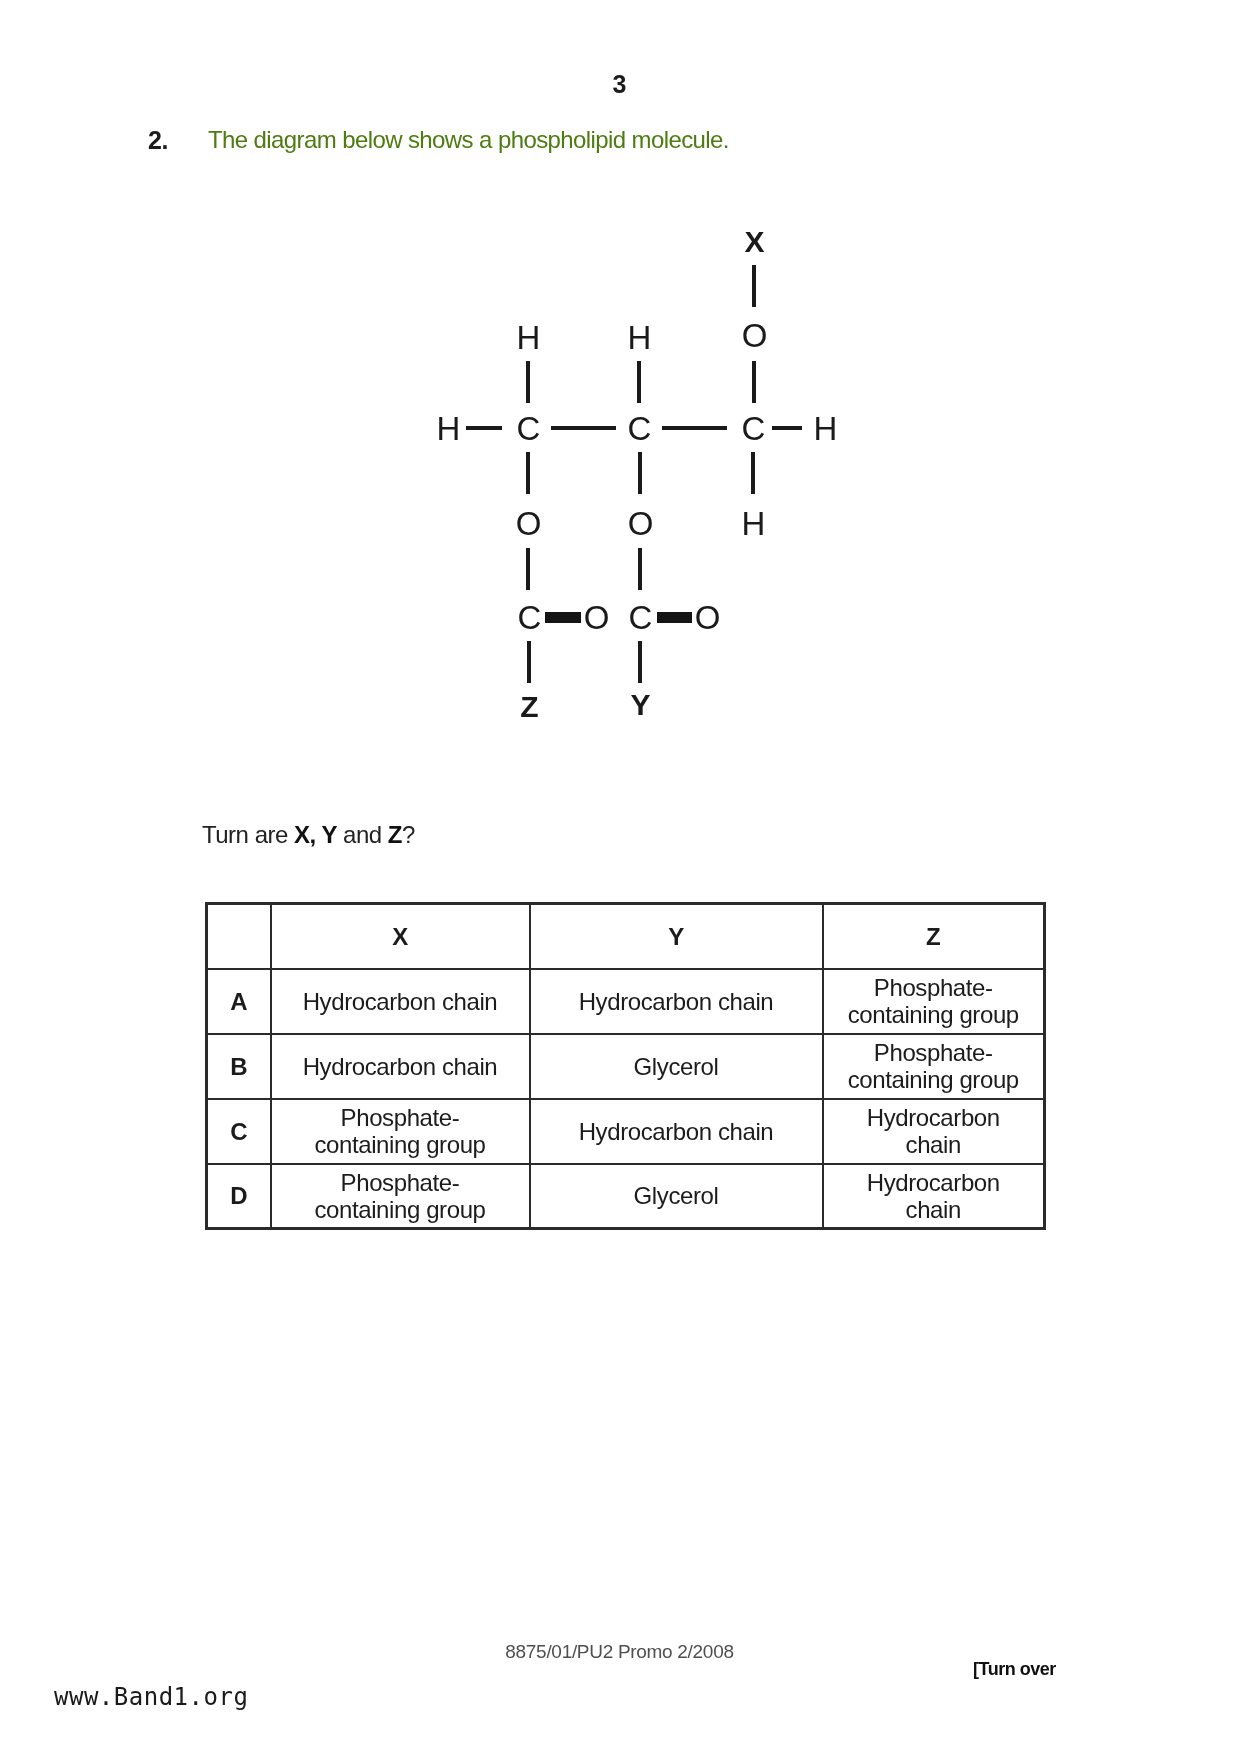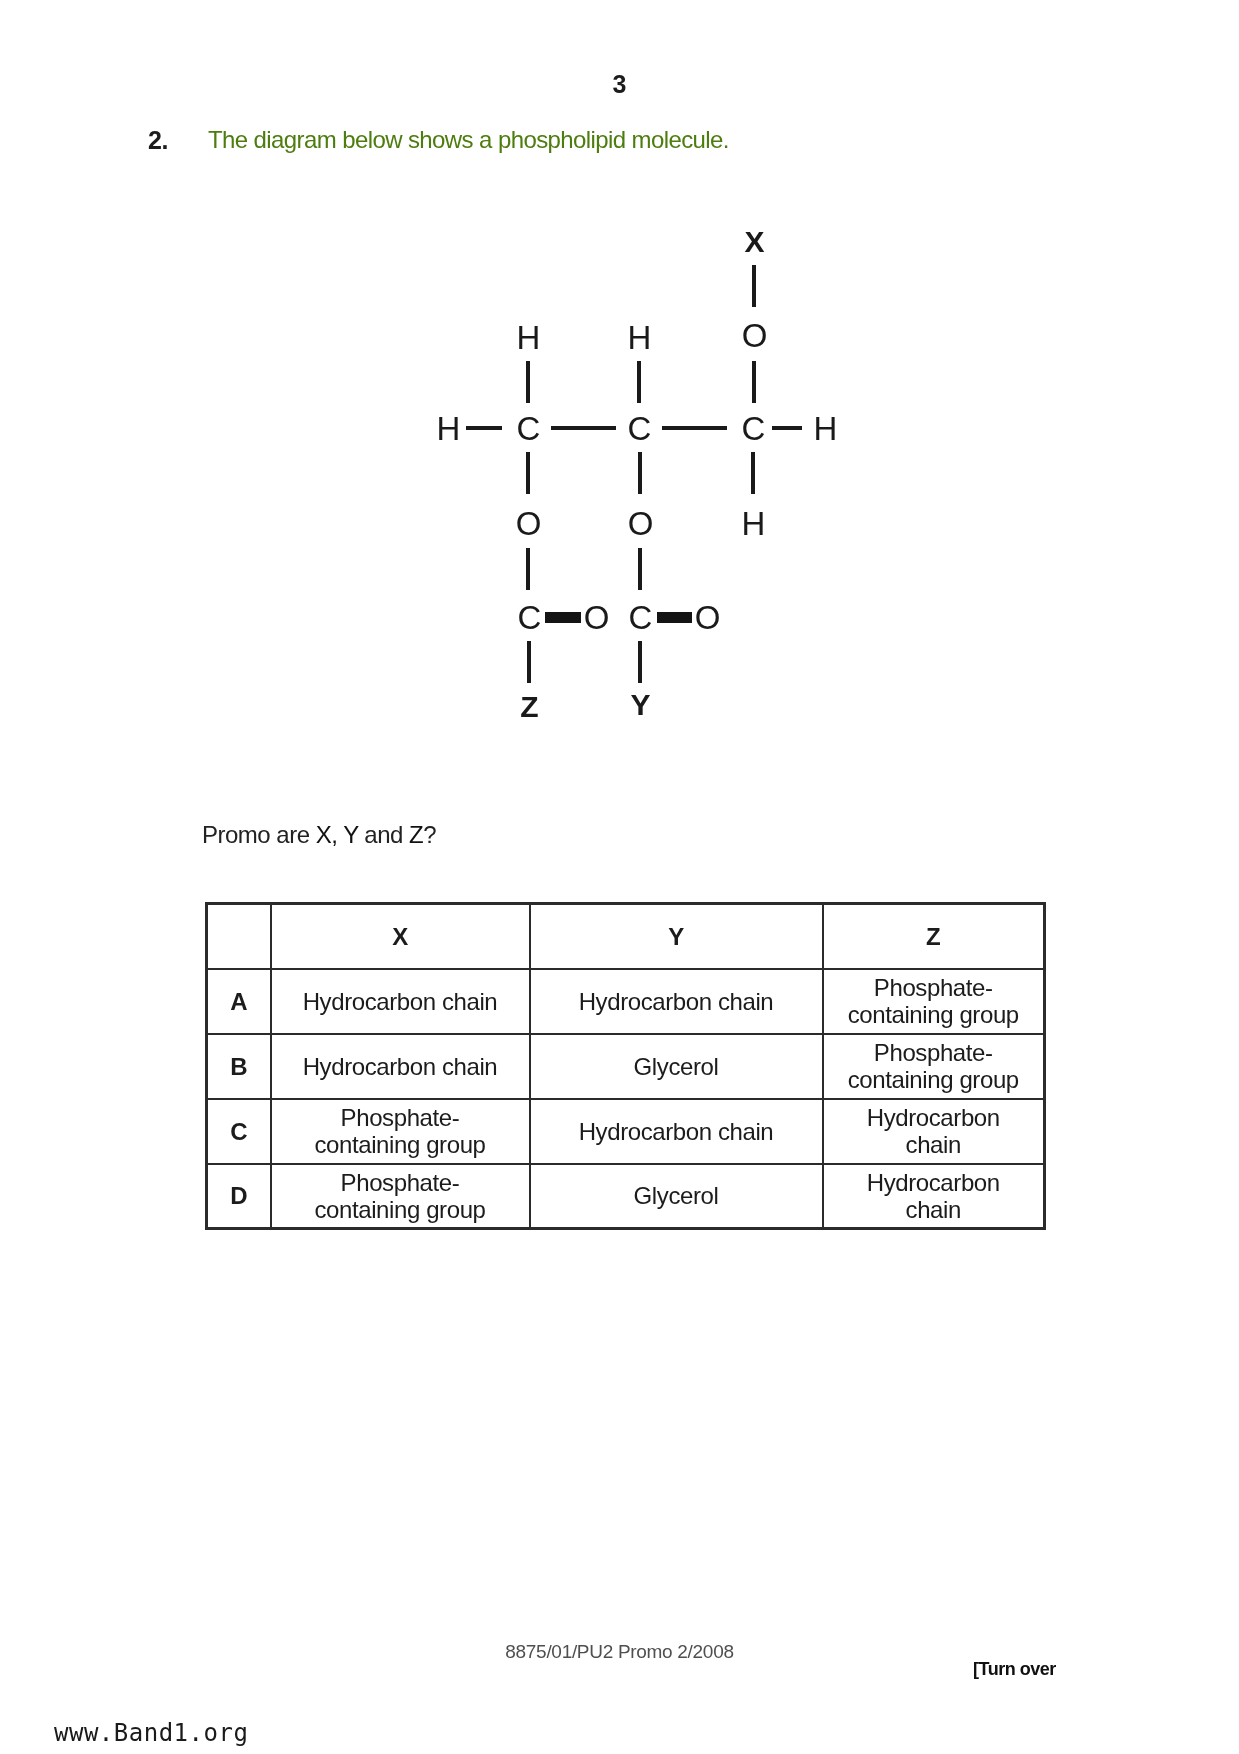--- a/index.html
+++ b/index.html
@@ -27,21 +27,21 @@
     position: absolute; transform: translate(-50%, -50%);
     font-size: 33px; color: #1a1a1a; letter-spacing: -1px; line-height: 1;
   }
   .atom-bold { font-weight: 700; font-size: 30px; }
   .bond-v { position: absolute; width: 4px; background: #1a1a1a; }
   .bond-h { position: absolute; height: 4px; background: #1a1a1a; }
   .bond-d { position: absolute; height: 11px; background: #141414; }
 
   
   .prompt { left: 202px; top: 821px; font-size: 24px; letter-spacing: -0.5px; color: #222; }
-  .prompt b { font-weight: 400; color: #111; }
+  .prompt b { font-weight: 700; color: #111; }
 
   
   #answer-table {
     position: absolute; left: 205px; top: 902px;
     border-collapse: collapse; table-layout: fixed;
     border: 3px solid #2b2b2b;
   }
   #answer-table th, #answer-table td {
     border: 2px solid #2b2b2b;
     font-size: 24px; letter-spacing: -0.4px;
@@ -56,21 +56,21 @@
 
   
   .paper-code {
     left: 0; top: 1641px; width: 1239px; text-align: center;
     font-size: 19px; color: #4f4f4f; letter-spacing: -0.3px;
   }
   .turn-over { left: 973px; top: 1659px; font-size: 18px; font-weight: 700; color: #101010; letter-spacing: -0.5px; }
   .watermark {
     left: 54px; top: 1683px;
     font-family: "DejaVu Sans Mono", monospace;
-    font-size: 24px; color: #1a1a1a; letter-spacing: 0.5px; margin-top: 36px;
+    font-size: 24px; color: #1a1a1a; letter-spacing: 0.5px;
   }
 </style>
 </head>
 <body>
 
 <div class="abs page-number">3</div>
 
 <div class="abs q-number">2.</div>
 <div class="abs q-text">The diagram below shows a phospholipid molecule.</div>
 
@@ -105,21 +105,21 @@
     <div class="bond-v" style="left: 527px; top: 641px; height: 42px;"></div>
     <div class="bond-v" style="left: 638px; top: 641px; height: 42px;"></div>
     <div class="bond-h" style="left: 466px; top: 426px; width: 36px;"></div>
     <div class="bond-h" style="left: 551px; top: 426px; width: 65px;"></div>
     <div class="bond-h" style="left: 662px; top: 426px; width: 65px;"></div>
     <div class="bond-h" style="left: 772px; top: 426px; width: 30px;"></div>
     <div class="bond-d" style="left: 545px; top: 612px; width: 36px;"></div>
     <div class="bond-d" style="left: 657px; top: 612px; width: 35px;"></div>
   </div>
 
-<div class="abs prompt"><span>Promo are </span><b>X, Y</b><span> and </span><b>Z</b><span>?</span></div>
+<div class="abs prompt"><span>Turn are </span><b>X, Y</b><span> and </span><b>Z</b><span>?</span></div>
 
 <table id="answer-table">
   <colgroup>
     <col style="width:64px">
       <col style="width:259px">
       <col style="width:293px">
       <col style="width:222px">
   </colgroup>
   <tbody>
     <tr>

